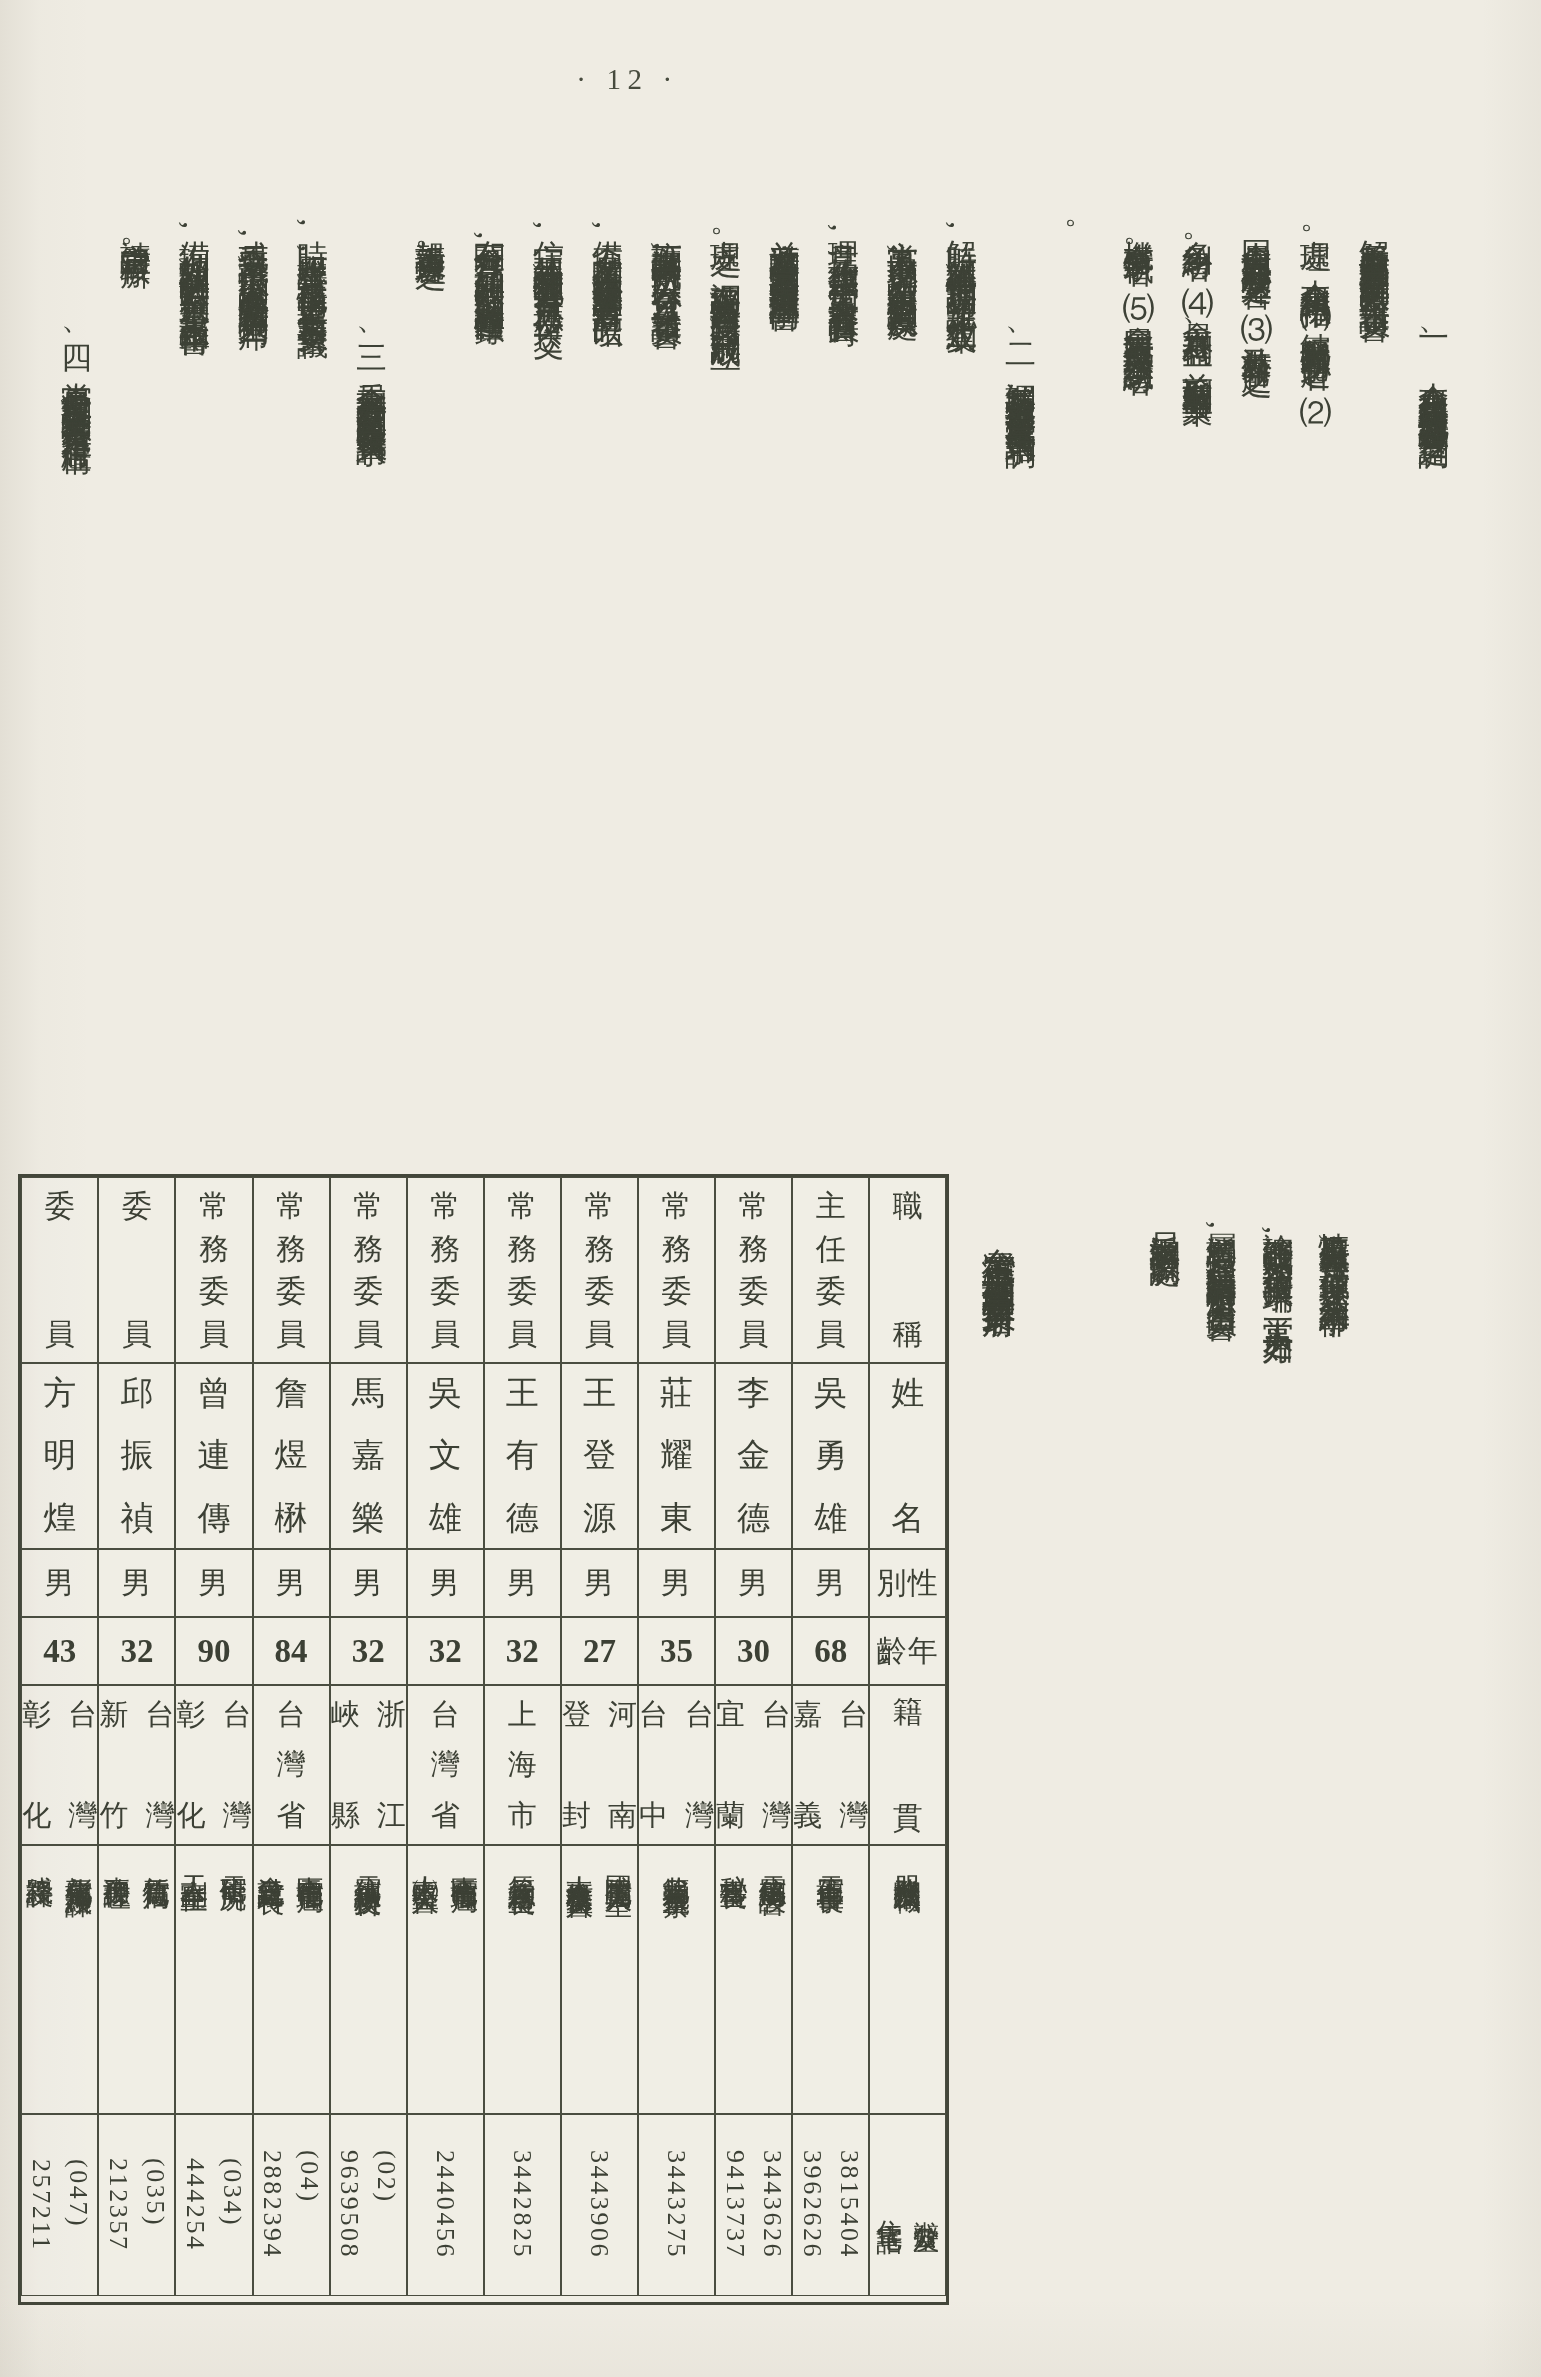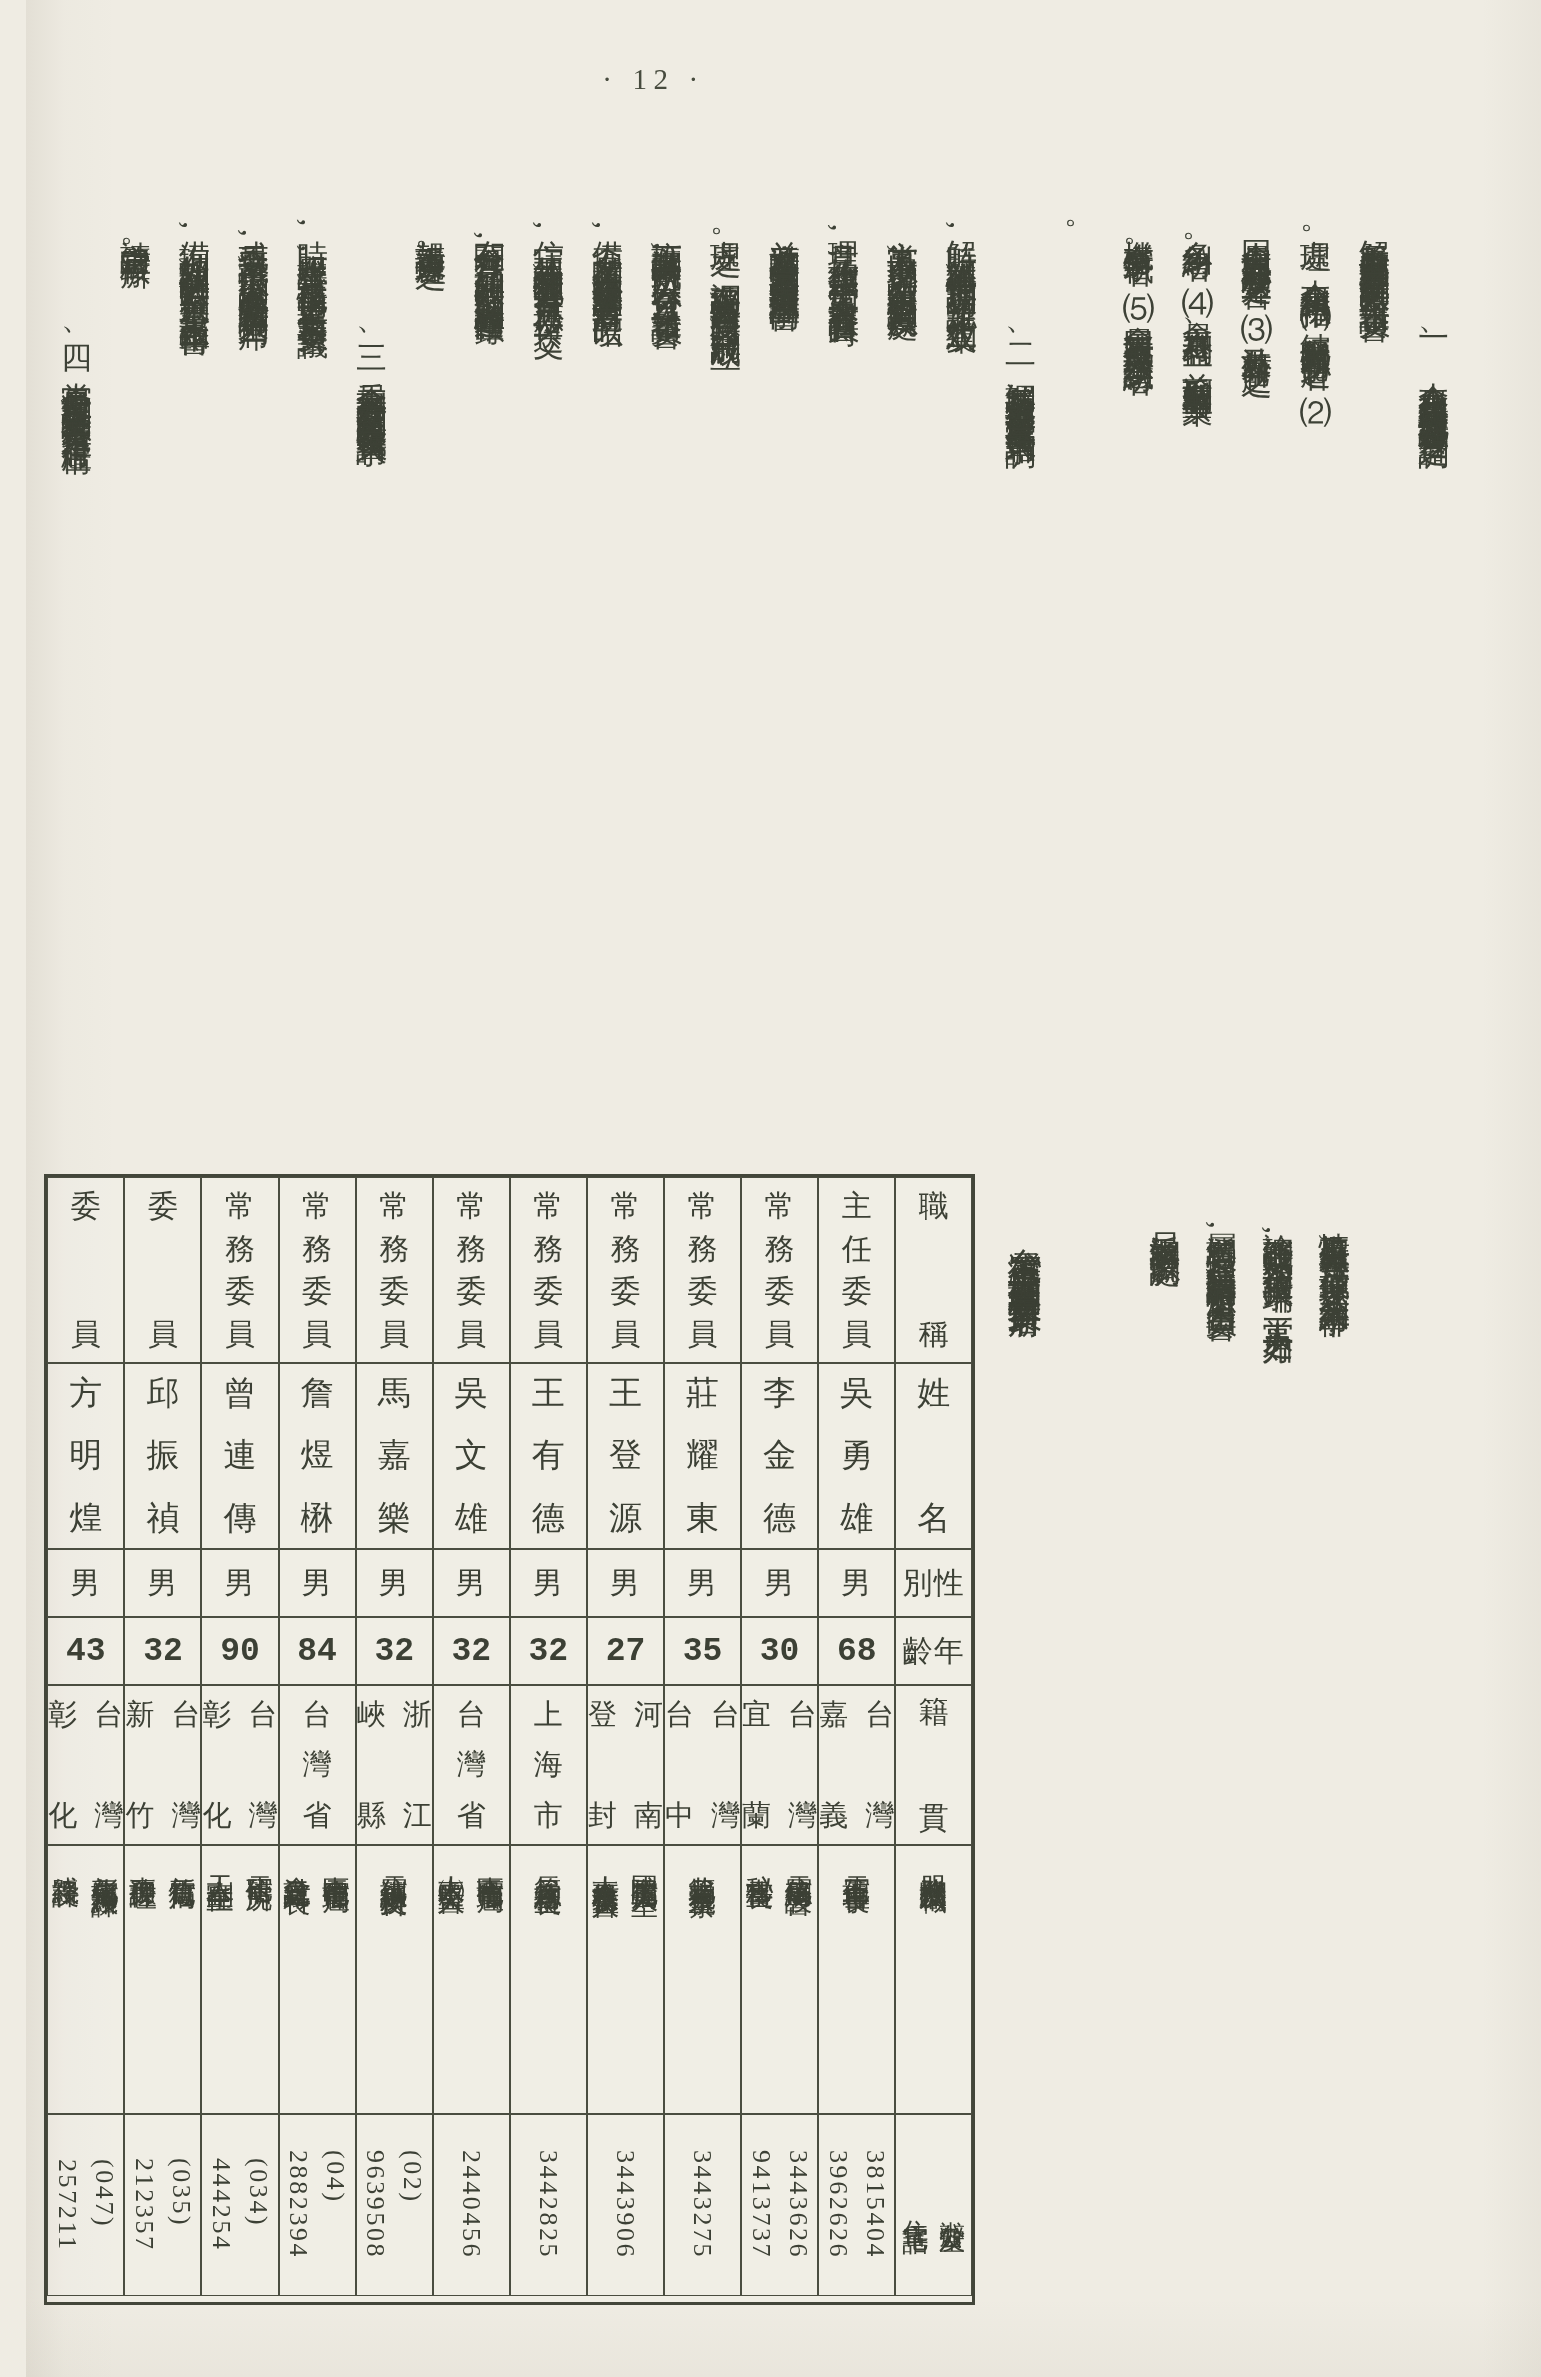--- a/index.html
+++ b/index.html
@@ -10,21 +10,20 @@
     overflow:hidden;
   }
   .page{
     position:absolute;inset:0;
     background:
       linear-gradient(90deg, rgba(120,110,90,0.10) 0, rgba(120,110,90,0.02) 39px, rgba(0,0,0,0) 92px),
       linear-gradient(270deg, rgba(120,110,90,0.06) 0, rgba(0,0,0,0) 59px),
       linear-gradient(0deg, rgba(120,110,90,0.05) 0, rgba(0,0,0,0) 79px),
       #efece3;
     color:#3d4136;
-    margin-left:26px;
   }
   .pagenum{
     position:absolute;top:63px;left:549px;width:157px;
     font-size:29px;text-align:center;letter-spacing:6.6px;color:#474b3e;
   }
   
   .vblock{position:absolute;display:flex;flex-direction:row-reverse;align-items:flex-start;}
   .vblock.main{top:216px;right:90px;height:996px;gap:24px;}
   .vblock.side{top:1208px;right:189px;height:931px;gap:21.6px;}
   .vcol{
@@ -49,21 +48,21 @@
   }
   .cell{
     direction:ltr;border:1.3px solid #4a4d40;
     display:flex;align-items:center;justify-content:center;
     overflow:hidden;color:#3c4035;
   }
   .spread{display:flex;flex-direction:column;justify-content:space-between;align-items:center;height:86%;}
   .spread span{display:block;font-size:30px;line-height:1;}
   .cell.namec .spread span{font-size:33px;}
   .hrow{font-size:30px;letter-spacing:1.3px;}
-  .agec{font-size:33px;font-weight:bold;font-family:Liberation Mono, monospace;}
+  .agec{font-size:33px;font-weight:bold;font-family:Liberation Serif, serif;}
   .olines{display:flex;flex-direction:row-reverse;gap:17px;height:82%;}
   .oline{display:flex;flex-direction:column;justify-content:space-between;align-items:center;}
   .oline span{font-size:29px;line-height:1;}
   .vtext{
     writing-mode:vertical-rl;text-orientation:mixed;white-space:pre-line;
     font-size:27.5px;line-height:39px;letter-spacing:2px;
   }
   .cell.svc{align-items:flex-start;padding-top:7.9px;}
   .cell.phone .vtext{font-size:26px;line-height:37px;letter-spacing:2.6px;}
 </style>

